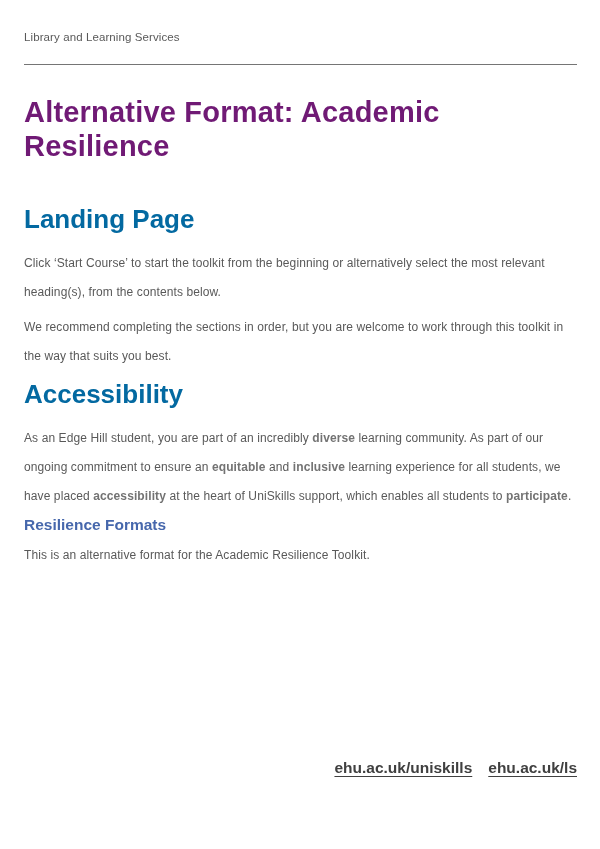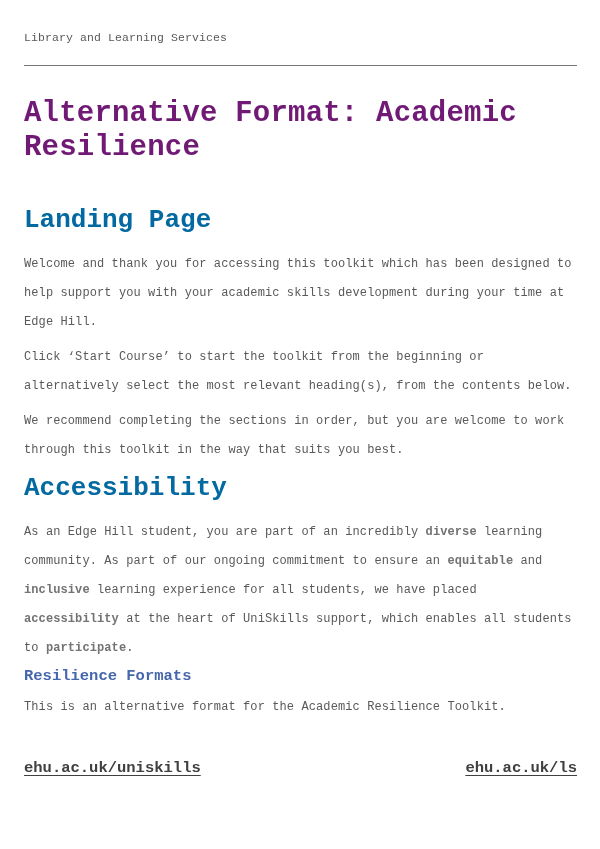--- a/index.html
+++ b/index.html
@@ -1,15 +1,15 @@
 <!DOCTYPE html>
 <html><head>
 <meta charset="utf-8">
 <style>
-  * { box-sizing: border-box; font-family: Liberation Mono, monospace; }
+  * { box-sizing: border-box; }
   html, body { margin: 0; padding: 0; }
   body {
     width: 600px;
     height: 849px;
     background: #ffffff;
     font-family: "Liberation Sans", sans-serif;
     position: relative;
     overflow: hidden;
   }
   .page {
@@ -57,21 +57,21 @@
     line-height: 29px;
     letter-spacing: 0.1px;
   }
   .body-p b { color: #737373; }
   .doc-footer {
     position: absolute;
     left: 24px;
     right: 23px;
     top: 759px;
     display: flex;
-    justify-content: space-between;
+    justify-content: flex-end;
     align-items: baseline;
     gap: 16px;
   }
   .footer-link {
     font-size: 15.5px;
     font-weight: bold;
     color: #404040;
     text-decoration: underline;
     text-underline-offset: 3px;
     cursor: pointer;
@@ -83,21 +83,20 @@
 <div class="page">
 
   <div class="doc-header-text">Library and Learning Services</div>
 
   <hr class="header-rule">
 
   <h1 class="doc-title">Alternative Format: Academic Resilience</h1>
 
   <h2 class="h2 after-title">Landing Page</h2>
 
-  <p class="body-p">Welcome and thank you for accessing this toolkit which has been designed to help support you with your academic skills development during your time at Edge Hill.</p>
 
   <p class="body-p">Click ‘Start Course’ to start the toolkit from the beginning or alternatively select the most relevant heading(s), from the contents below.</p>
 
   <p class="body-p">We recommend completing the sections in order, but you are welcome to work through this toolkit in the way that suits you best.</p>
 
   <h2 class="h2">Accessibility</h2>
 
 
   <p class="body-p"><span>As an Edge Hill student, you are part of an incredibly </span><b>diverse</b><span> learning community. As part of our ongoing commitment to ensure an </span><b>equitable</b><span> and </span><b>inclusive</b><span> learning experience for all students, we have placed </span><b>accessibility</b><span> at the heart of UniSkills support, which enables all students to </span><b>participate</b><span>.</span></p>
 

